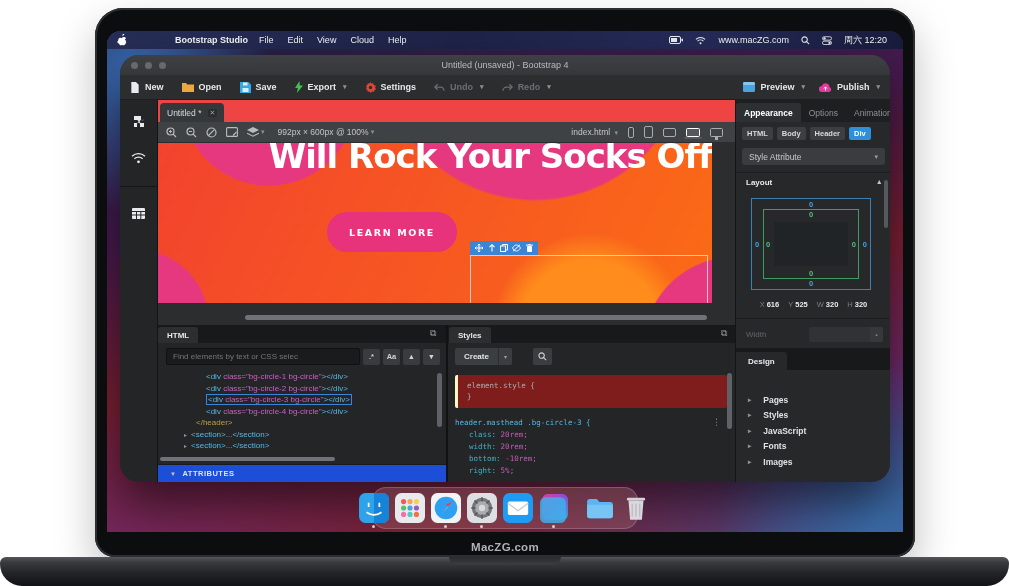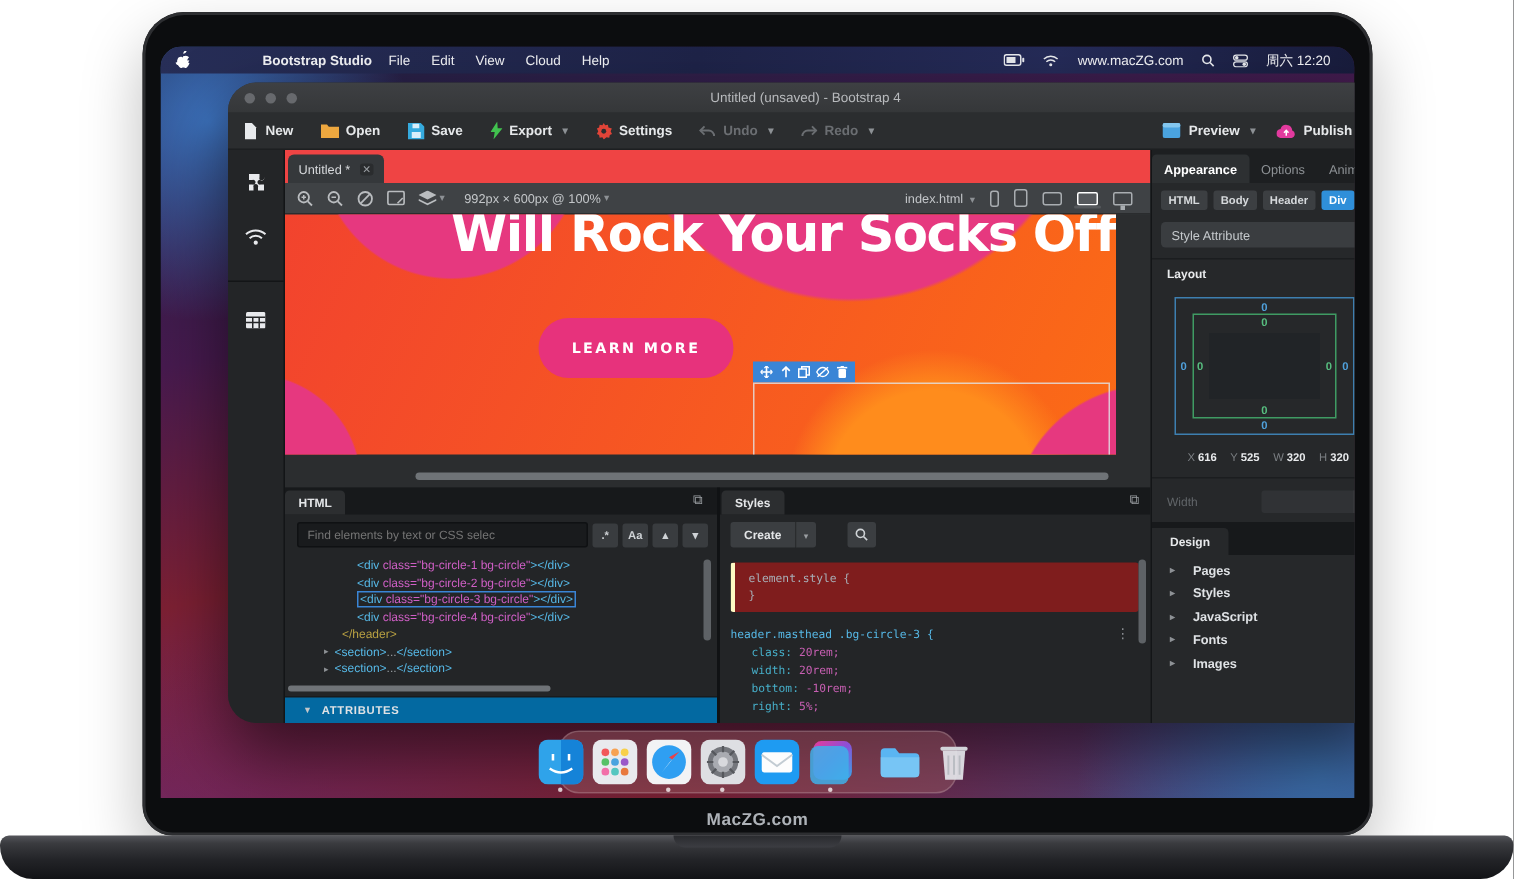--- a/index.html
+++ b/index.html
@@ -23,21 +23,21 @@
 
   
   .menubar { left:0; top:0; width:796px; height:18px; background:linear-gradient(100deg,#272e57 0%,#1e2348 45%,#252b58 75%,#181c3c 100%); display:flex; align-items:center; color:#f2f3f6; font-size:9px; padding:0 10px; }
   .menubar .app { font-weight:bold; margin:0 4px;padding-left:44px; }
   .menubar .mitem { margin:0 7px; }
   .menubar .spacer { flex:1; }
   .menubar .ritem { margin:0 6px; display:flex; align-items:center; }
   .mb-icon { display:inline-flex; align-items:center; }
 
   
-  .window { left:13px; top:24px; width:770px; height:427px; background:#2c2e30; border-radius:19px; box-shadow:0 22px 46px rgba(0,0,0,.55); overflow:hidden;margin-left:32px; }
+  .window { left:13px; top:24px; width:770px; height:427px; background:#2c2e30; border-radius:19px; box-shadow:0 22px 46px rgba(0,0,0,.55); overflow:hidden; }
   .titlebar { left:0; top:0; width:770px; height:20px; background:linear-gradient(#3e4043,#353739); display:flex; align-items:center; }
   .lights { display:flex; gap:7px; margin-left:11px; }
   .light { width:7px; height:7px; border-radius:50%; background:#67696d; }
   .win-title { position:absolute; left:0; width:100%; text-align:center; color:#b8babd; font-size:9px; }
 
   .toolbar { left:0; top:20px; width:770px; height:25px; background:#2b2d2f; border-bottom:1px solid #1d1f21; display:flex; align-items:center; padding:0 10px; color:#e6e8ea; font-size:9px; font-weight:bold; }
   .tb-btn { display:flex; align-items:center; gap:5px; margin-right:18px; cursor:default; }
   .tb-btn svg { display:block; }
   .tb-btn.disabled { color:#6b6e72; }
   .tb-caret { color:#8d9195; font-size:7px; margin-left:2px; }
@@ -105,21 +105,21 @@
   .ind-close { padding-left:38px; }
   .ind-sec { padding-left:26px; }
   .tag { color:#56b8e6; }
   .attr { color:#d05fc6; }
   .tag-close { color:#b8a042; }
   .dots { color:#9aa0a5; }
   .tri { color:#8d9195; font-size:6px; margin-right:4px; }
   .trow.selected .selwrap { border:1px solid #3a85d6; padding:0 1px; }
   .tree-hscroll { position:absolute; left:2px; top:132px; width:175px; height:4px; background:#6f7377; border-radius:2px; }
   .tree-vscroll { position:absolute; left:279px; top:48px; width:5px; height:54px; background:#5e6266; border-radius:3px; }
-  .attr-bar { position:absolute; left:0; top:139px; width:288px; height:18px; background:#0369a1; border-top:1px solid #191b1d; display:flex; align-items:center; color:#dfe2e5; font-size:7.5px; font-weight:bold; letter-spacing:.5px; padding-left:12px; gap:6px; }
+  .attr-bar { position:absolute; left:0; top:139px; width:288px; height:18px; background:#1d4ed8; border-top:1px solid #191b1d; display:flex; align-items:center; color:#dfe2e5; font-size:7.5px; font-weight:bold; letter-spacing:.5px; padding-left:12px; gap:6px; }
   .attr-bar .tri-down { font-size:6px; color:#c3c6c9; }
 
   
   .st-toolbar { position:absolute; left:297px; top:23px; display:flex; align-items:center; gap:21px; }
   .create-btn { height:17px; background:#3b3e41; border-radius:2px 0 0 2px; color:#e3e5e7; font-size:8px; font-weight:bold; display:flex; align-items:center; padding:0 9px; }
   .create-caret { height:17px; width:14px; background:#3b3e41; border-left:1px solid #2a2c2e; border-radius:0 2px 2px 0; color:#9a9ea2; font-size:6px; display:flex; align-items:center; justify-content:center; }
   .search-btn { height:17px; width:19px; background:#3b3e41; border-radius:2px; display:flex; align-items:center; justify-content:center; }
   .code { font-family:"DejaVu Sans Mono", monospace; font-size:7.5px; }
   .elstyle-card { position:absolute; left:297px; top:50px; width:272px; height:33px; background:#7f1d1d; border-left:3px solid #fef9c3; border-radius:2px; color:#a8b0b8; padding:5px 0 0 9px; line-height:11px; }
   .rule-block { position:absolute; left:297px; top:92px; width:272px; }
@@ -152,21 +152,21 @@
   .pos-row { position:absolute; left:0; top:200px; width:155px; display:flex; justify-content:center; gap:9px; font-size:7.5px; }
   .pos-row .lab { color:#7b7f83; margin-right:2px; }
   .pos-row .val { color:#e8eaec; font-weight:bold; }
   .rp-divider2 { position:absolute; left:0; top:218px; width:155px; height:1px; background:#1b1d1f; }
   .width-row { position:absolute; left:10px; top:226px; width:137px; height:16px; display:flex; align-items:center; opacity:.5; }
   .width-row .wlabel { color:#9aa0a5; font-size:8px; }
   .width-row .wctrl { margin-left:auto; width:74px; height:15px; background:#3a3d40; border-radius:2px; position:relative; }
   .width-row .wstep { position:absolute; right:0; top:0; width:13px; height:15px; background:#46494c; border-radius:0 2px 2px 0; color:#c3c6c9; font-size:5px; display:flex; align-items:center; justify-content:center; }
   .design-strip { position:absolute; left:0; top:248px; width:155px; height:22px; background:#17191b; }
   .design-tab { position:absolute; left:0; top:252px; height:18px; background:#26282a; border-radius:0 3px 0 0; color:#e8eaec; font-size:8px; font-weight:bold; display:flex; align-items:center; padding:0 12px; }
-  .design-items { position:absolute; left:12px; top:272px; }
+  .design-items { position:absolute; left:12px; top:292px; }
   .d-item { height:15.5px; display:flex; align-items:center; color:#dfe2e5; font-size:8.5px; font-weight:bold; gap:8px; }
   .d-item .tri { font-size:6.5px; color:#8d9195; }
   .rp-scroll { position:absolute; left:148px; top:80px; width:4px; height:48px; background:#56595d; border-radius:2px; }
 
   
   .dock { left:265px; top:456px; width:266px; height:42px; background:rgba(150,88,98,.45); border:1px solid rgba(255,255,255,.18); border-radius:14px; display:flex; align-items:center; justify-content:center; gap:6px; }
   .dock-icon { width:30px; height:30px; position:relative; }
   .dock-icon svg { display:block; }
   .dock-sep { width:1px; height:30px; background:rgba(255,255,255,.3); margin:0 2px; }
   .run-dot { position:absolute; left:13px; bottom:-5px; width:3px; height:3px; border-radius:50%; background:rgba(255,255,255,.75); }

